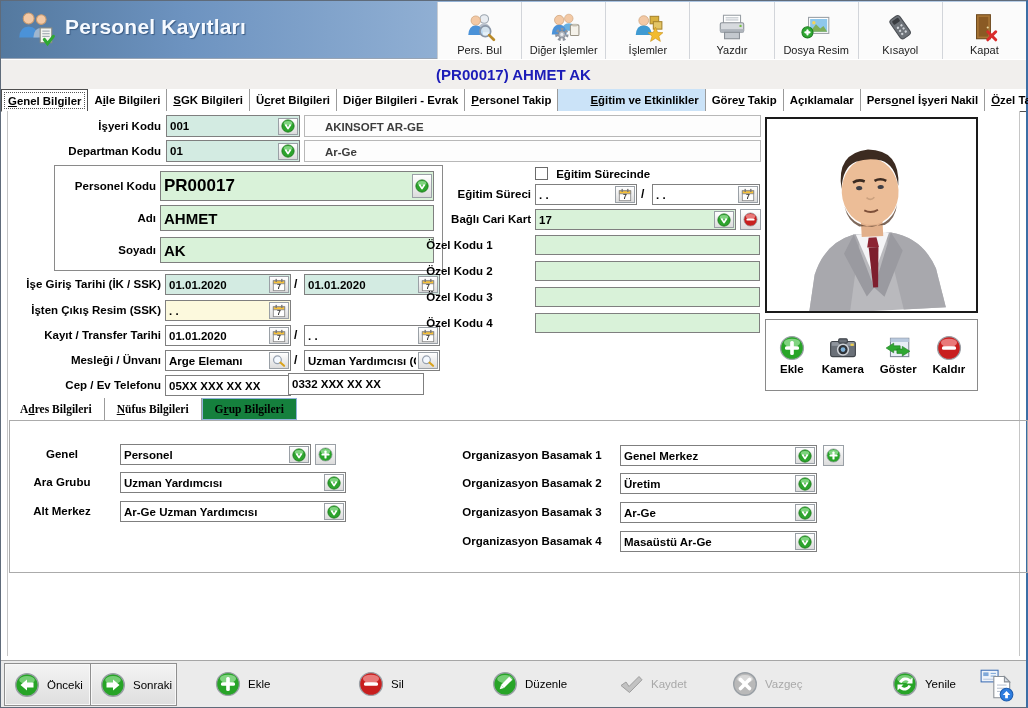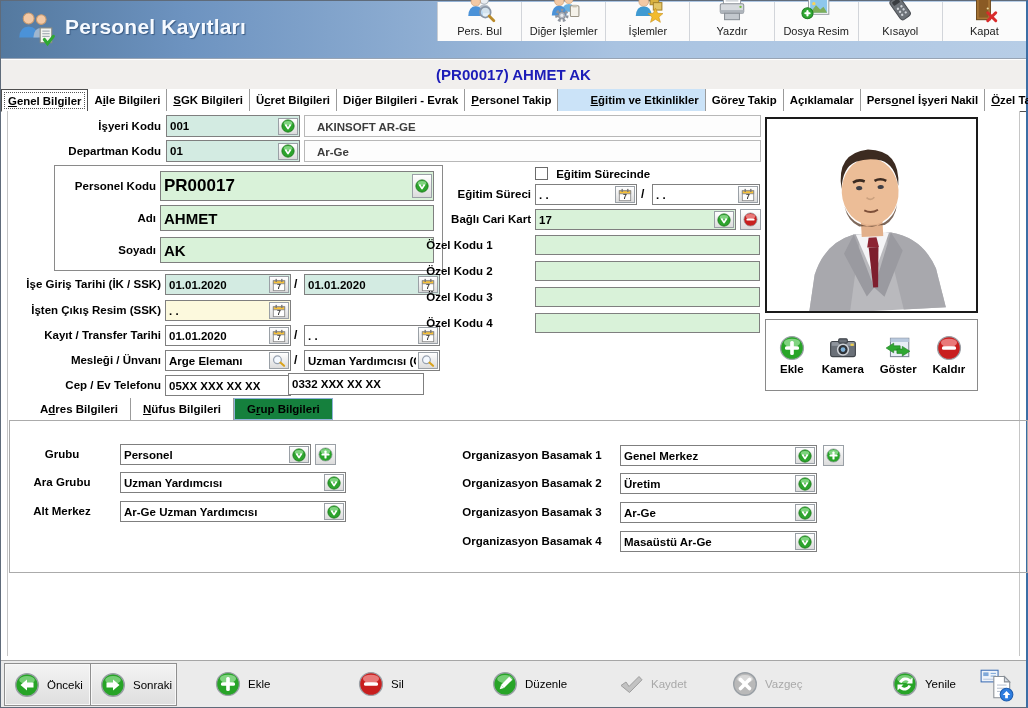--- a/index.html
+++ b/index.html
@@ -2,21 +2,21 @@
 <html><head>
 <meta charset="utf-8">
 <style>
   html,body{margin:0;padding:0;}
   body{width:1028px;height:708px;overflow:hidden;font-family:"Liberation Sans","DejaVu Sans",sans-serif;font-size:11.5px;background:#fff;-webkit-user-select:none;user-select:none;}
   .window{position:absolute;inset:0;background:#fff;border:1px solid #5f6b7a;border-right:2px solid #3c6ea5;box-sizing:border-box;}
   
   .titlebar{position:absolute;left:0;top:0;right:0;height:57px;background:linear-gradient(to right,#54799f 0%,#6d93c0 18%,#a9c3e1 60%,#b7cde6 100%);border-bottom:1px solid #98a4b4;}
   .app-icon{position:absolute;left:14px;top:9px;width:42px;height:38px;}
   .title{position:absolute;left:64px;top:14px;font-size:21px;font-weight:bold;color:#f6faff;text-shadow:1px 1px 1px #3a5a82;letter-spacing:.2px;}
-  .main-toolbar{position:absolute;left:436px;top:1px;right:0;height:39px;background:#fbfbfb;border-left:1px solid #c9cdd3;display:flex;}
+  .main-toolbar{position:absolute;left:436px;top:1px;right:0;height:58px;background:#fbfbfb;border-left:1px solid #c9cdd3;display:flex;}
   .tool-btn{flex:1;display:flex;flex-direction:column;align-items:center;justify-content:flex-end;padding:3px 0 4px;border-left:1px solid #d2d5da;cursor:default;}
   .tool-btn:first-of-type{border-left:none;}
   .tool-icon{width:32px;height:30px;margin-bottom:2px;}
   .tool-label{font-size:11px;color:#1a1a1a;white-space:nowrap;}
   
   .record-header{position:absolute;left:0;top:58px;right:0;height:29px;background:#f1efed;border-top:1px solid #fff;border-bottom:1px solid #d6d3cf;display:flex;align-items:center;justify-content:center;}
   .record-header span{font-size:15px;font-weight:bold;color:#1c1cb8;}
   
   .tabbar{position:absolute;left:0;top:88px;right:0;height:22px;background:#fff;border-bottom:1px solid #4f4f4f;display:flex;}
   .tab{display:flex;align-items:center;padding:0 6px;font-weight:bold;font-size:11.4px;white-space:nowrap;border-right:1px solid #9b9b9b;position:relative;cursor:default;}
@@ -28,32 +28,32 @@
   .lbl{position:absolute;font-weight:bold;white-space:nowrap;text-align:right;color:#000;}
   .fld{position:absolute;display:flex;align-items:center;border:1px solid #7f7f7f;background:#fff;box-sizing:border-box;font-weight:bold;padding-left:3px;overflow:hidden;}
   .fld .val{flex:1;white-space:nowrap;overflow:hidden;}
   .teal{background:#d3ebe2;}
   .green{background:#d9f2d9;}
   .yellow{background:#fcf9dd;}
   .inbtn{width:20px;height:17px;flex:0 0 20px;margin:1px 1px 1px 2px;border:1px solid #9aa0a6;background:linear-gradient(#ffffff,#dcdcdc);display:flex;align-items:center;justify-content:center;box-sizing:border-box;}
   .inbtn span{width:14px;height:14px;}
   .sqbtn{position:absolute;border:1px solid #9aa0a6;background:linear-gradient(#ffffff,#dcdcdc);display:flex;align-items:center;justify-content:center;box-sizing:border-box;}
   .sqbtn span{width:15px;height:15px;}
-  .desc{position:absolute;height:22px;line-height:22px;border:1px solid #b8b8b8;background:#fdfdfd;font-weight:bold;color:#3d3d3d;padding-left:12px;box-sizing:border-box;white-space:nowrap;overflow:hidden;}
+  .desc{position:absolute;height:22px;line-height:22px;border:1px solid #b8b8b8;background:#fdfdfd;font-weight:bold;color:#3d3d3d;padding-left:20px;box-sizing:border-box;white-space:nowrap;overflow:hidden;}
   .slash{position:absolute;font-weight:bold;font-size:12px;}
   .groupbox{position:absolute;border:1px solid #8a8a8a;background:transparent;}
   .checkbox{display:inline-block;width:13px;height:13px;border:1px solid #6b6b6b;background:#fff;vertical-align:middle;box-sizing:border-box;}
   .chklbl{font-weight:bold;margin-left:5px;vertical-align:middle;}
   .photo-frame{position:absolute;left:757px;top:6px;width:213px;height:196px;border:2px solid #1a1a1a;background:#fff;box-sizing:border-box;}
   .photo-tools{position:absolute;left:757px;top:208px;width:213px;height:72px;border:1px solid #8a8a8a;box-sizing:border-box;display:flex;align-items:center;justify-content:space-around;padding:0 4px;}
   .pbtn{display:flex;flex-direction:column;align-items:center;cursor:default;}
   .pbtn .picon{width:28px;height:26px;margin-bottom:2px;}
   .pbtn .plabel{font-weight:bold;font-size:11.5px;}
   
-  .subtabs{position:absolute;left:20px;top:287px;height:22px;display:flex;}
+  .subtabs{position:absolute;left:0;top:287px;height:22px;display:flex;font-family:Liberation Serif, serif;}
   .subtab{display:flex;align-items:center;padding:0 12px;font-weight:bold;border-right:1px solid #9b9b9b;white-space:nowrap;cursor:default;}
   .subtab.active{background:#15803d;border:1px solid #8fb2d8;}
   .subpanel{position:absolute;left:1px;top:309px;width:1019px;height:153px;border:1px solid #ababab;box-sizing:border-box;}
   .grow{position:absolute;left:0;width:100%;height:21px;}
   .grow .glbl{position:absolute;top:0;height:21px;line-height:21px;font-weight:bold;text-align:center;white-space:nowrap;}
   
   .bottombar{position:absolute;left:0;right:0;bottom:0;height:46px;background:#ebebeb;border-top:1px solid #a6a6a6;}
   .bbar-item{position:absolute;top:2px;height:41px;display:flex;align-items:center;cursor:default;}
   .bbar-item .bicon{width:26px;height:26px;margin:0 7px 0 9px;}
   .bbar-item .blabel{font-size:11.5px;color:#000;white-space:nowrap;}
@@ -591,21 +591,21 @@
           <span><u>N</u>üfus Bilgileri</span>
         </div>
 
         <div class="subtab active">
           <span>G<u>r</u>up Bilgileri</span>
         </div>
       </div>
     <div class="subpanel"></div>
 
     <div class="grow" style="top:333px;">
-      <span class="glbl" style="left:0;width:108px;">Grubu</span>
+      <span class="glbl" style="left:0;width:108px;">Genel</span>
       <span class="fld" style="left:112px;top:0;width:191px;height:21px;">
         <span class="val">Personel</span>
         <span class="inbtn">
             <span data-icon="lookup">
               <svg viewBox="0 0 16 16">
                 <circle cx="8" cy="8" r="7" fill="#2ca32c" stroke="#1c7a1c"></circle>
                 <ellipse cx="8" cy="4.8" rx="4.8" ry="2.6" fill="#93e093" opacity=".8"></ellipse>
                 <path d="M5 6.2 L8 11 L11 6.2" fill="none" stroke="#fff" stroke-width="2" stroke-linejoin="round"></path>
               </svg>
             </span>

